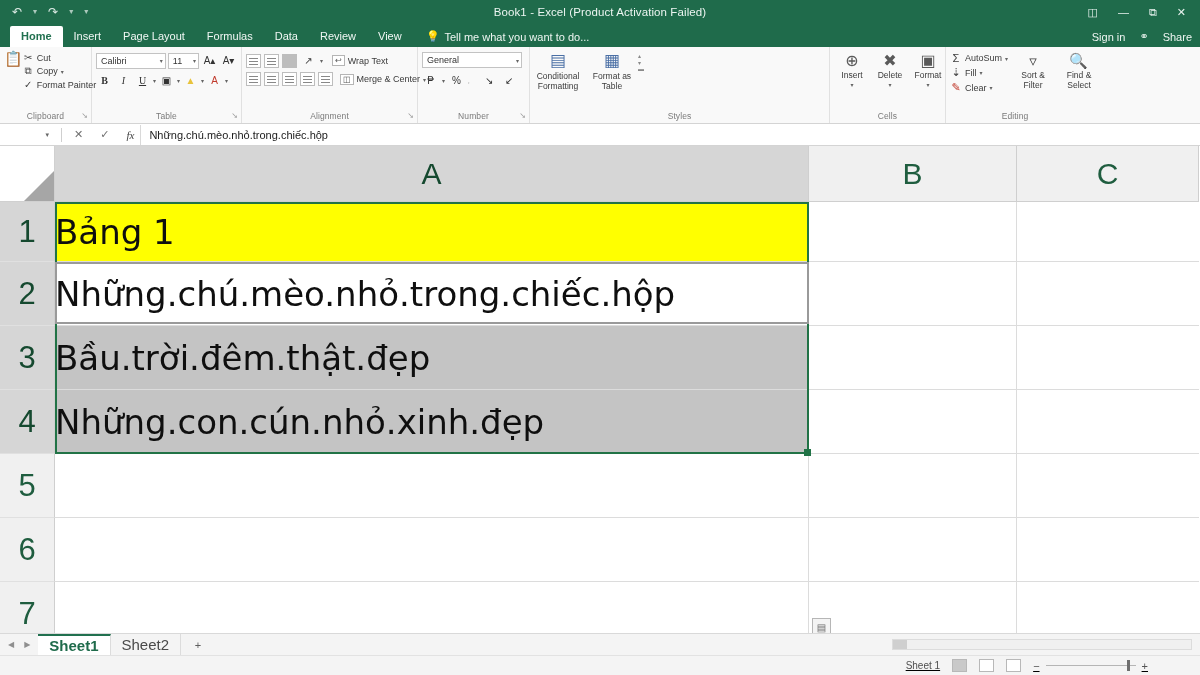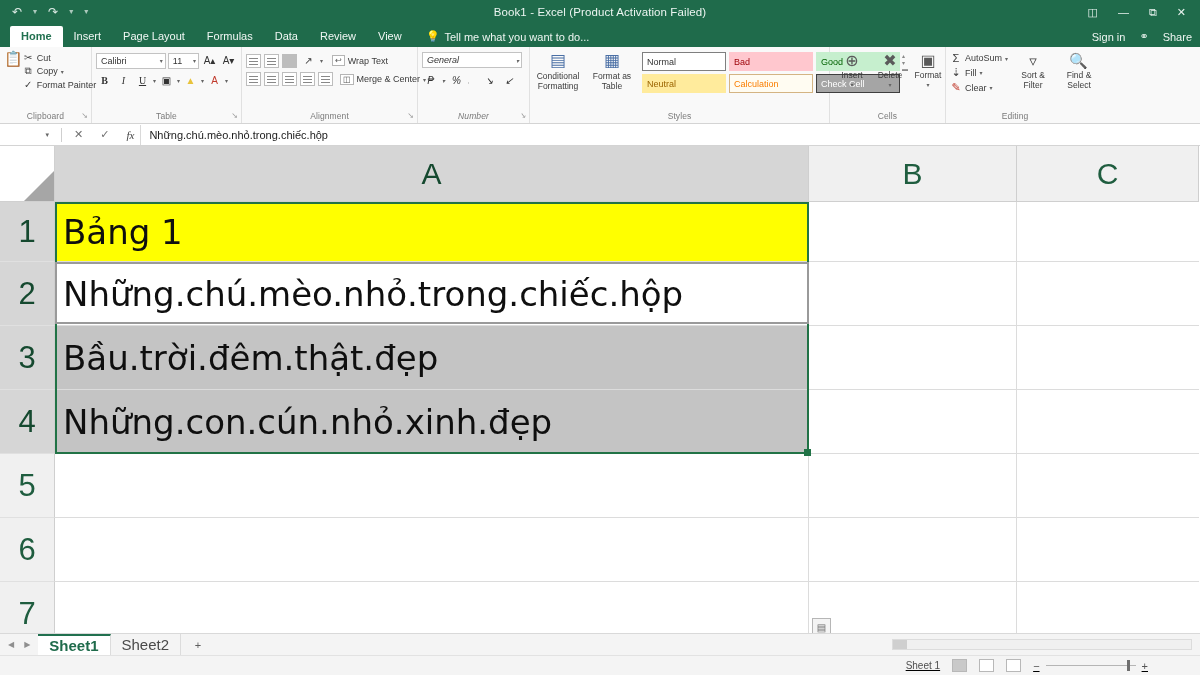--- a/index.html
+++ b/index.html
@@ -86,21 +86,21 @@
   .al-rows { display: flex; flex-direction: column; gap: 3px; padding-top: 2px; }
   .al-row { display: flex; align-items: center; gap: 3px; }
   .alq { width: 15px; height: 14px; border: 1px solid #bdbdbd; background: #fff; display: inline-block; position: relative; }
   .alq i { position: absolute; left: 2px; right: 2px; height: 1px; background: #888; }
   .alq i:nth-child(1){ top: 3px; } .alq i:nth-child(2){ top: 6px; } .alq i:nth-child(3){ top: 9px; }
   .alq.fill { background: #bdbdbd; }
   .txtbtn { display: flex; align-items: center; gap: 3px; font-size: 9px; color: #3b3b3b; white-space: nowrap; }
   .glyphbox { border: 1px solid #b5b5b5; font-size: 8px; padding: 0 2px; color: #555; background: #fff; }
 
   
-  .g-number { width: 112px; font-style: italic; }
+  .g-number { width: 112px; }
   .num-rows { display: flex; flex-direction: column; gap: 4px; padding-top: 2px; }
   .numbox { width: 100px; height: 16px; border: 1px solid #c3c3c3; background: #fff; font-size: 9px; color: #333; display: flex; align-items: center; justify-content: space-between; padding: 0 2px 0 4px; }
 
   
   .g-styles { width: 300px; }
   .st-left { display: flex; gap: 6px; padding-top: 1px; }
   .st-big { width: 48px; display: flex; flex-direction: column; align-items: center; font-size: 8.5px; color: #3b3b3b; text-align: center; line-height: 10px; }
   .st-big .bi { font-size: 17px; line-height: 20px; color: #4a6fa5; }
   .gallery { display: grid; grid-template-columns: repeat(3, 84px); grid-auto-rows: 19px; gap: 3px; margin-left: 6px; padding-top: 2px; }
   .cellstyle { border: 1px solid #c9c9c9; font-size: 9px; display: flex; align-items: center; padding-left: 4px; overflow: hidden; white-space: nowrap; }
@@ -153,21 +153,21 @@
   .rows { display: flex; flex-direction: column; }
   .row { display: flex; height: 64px; }
   .row.r1 { height: 60px; }
   .rh {
     width: 55px; display: flex; align-items: center; justify-content: center;
     font-size: 31px; color: #1f5d3f; background: #f0f0f0;
     border-right: 1px solid #cfcfcf; border-bottom: 1px solid #e0e0e0;
   }
   .rh.sel { background: #d6d6d6; color: #15492f; }
   .cell-a {
-    width: 754px; display: flex; align-items: center; padding-left: 8px;
+    width: 754px; display: flex; align-items: center; 
     font-size: 34px; color: #0f0f0f; border-bottom: 1px solid #dcdcdc;
     border-right: 1px solid #dcdcdc; overflow: hidden; white-space: nowrap;
     font-family: "DejaVu Sans", sans-serif;
   }
   .cell-a.hl { background: #ffff00; }
   .cell-a.selrange { background: #c4c4c4; }
   .cell-a.active-cell { background: #fff; }
   .cell-b { width: 208px; border-bottom: 1px solid #dcdcdc; border-right: 1px solid #dcdcdc; }
   .cell-c { width: 182px; border-bottom: 1px solid #dcdcdc; }
 
@@ -408,28 +408,20 @@
       <div class="group-body">
         <div class="st-left">
           <div class="st-big">
             <span class="bi">▤</span>
             <span>Conditional Formatting</span>
           </div>
           <div class="st-big">
             <span class="bi">▦</span>
             <span>Format as Table</span>
           </div>
-        </div>
-        <div class="gallery">
-          <div class="cellstyle" style="background:#ffffff;color:#333333;border-color:#7f7f7f;">Normal</div>
-          <div class="cellstyle" style="background:#ffc7ce;color:#9c0006;border-color:#ffc7ce;">Bad</div>
-          <div class="cellstyle" style="background:#c6efce;color:#006100;border-color:#c6efce;">Good</div>
-          <div class="cellstyle" style="background:#ffeb9c;color:#9c6500;border-color:#ffeb9c;">Neutral</div>
-          <div class="cellstyle" style="background:#fffcf2;color:#fa7d00;border-color:#d4b483;">Calculation</div>
-          <div class="cellstyle" style="background:#a5a5a5;color:#ffffff;border-color:#3f3f3f;">Check Cell</div>
         </div>
         <div class="gal-scroll">
           <span>▴</span>
           <span>▾</span>
           <span>▬</span>
         </div>
       </div>
       <div class="group-label">
         <span>Styles</span>
       </div>

